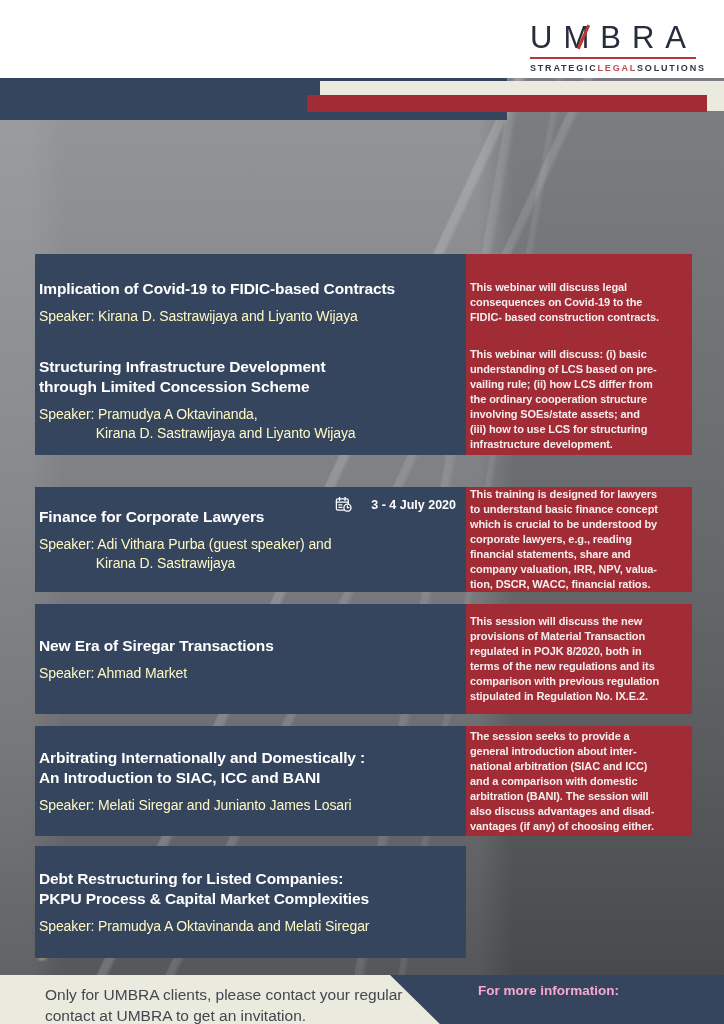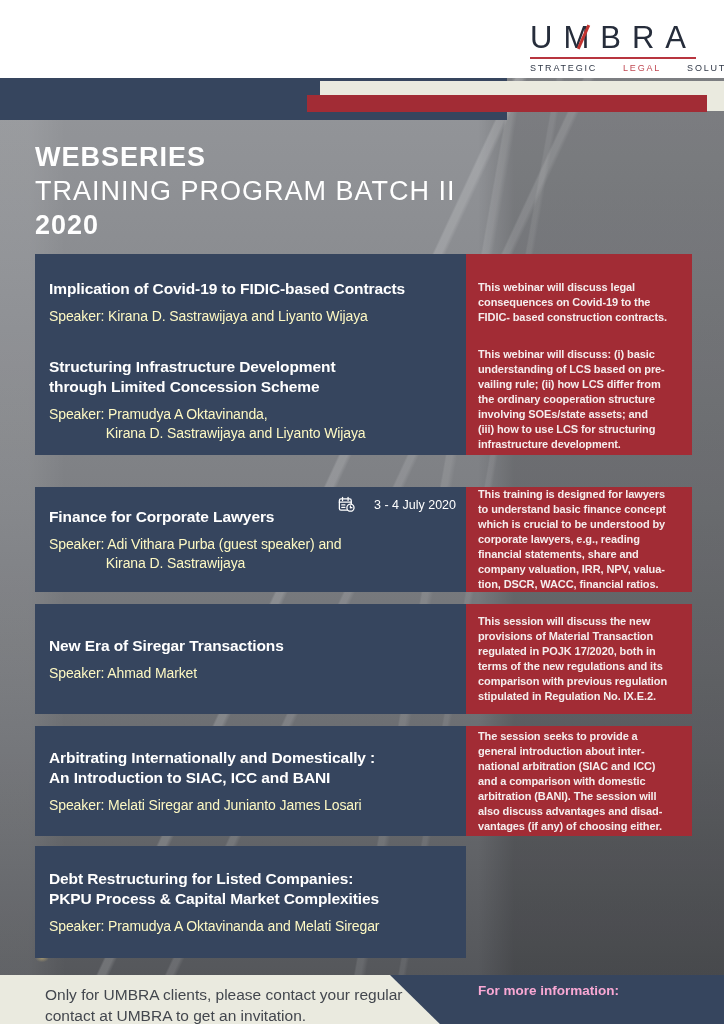--- a/index.html
+++ b/index.html
@@ -18,48 +18,48 @@
       linear-gradient(90deg, rgba(255,255,255,.07) 0 4%, rgba(0,0,0,0) 9%),
       linear-gradient(180deg, #94969a 0%, #8a8c90 22%, #7d7f83 48%, #6b6d71 75%, #5c5e62 92%, #55575b 100%);
   }
 
   
   .top-band { position:absolute; left:0; top:0; width:724px; height:78px; background:#ffffff; }
   .logo { position:absolute; left:530px; top:22px; width:166px; }
   .logo-word { position:relative; font-size:31px; font-weight:400; letter-spacing:11px; color:#262d3b; line-height:1; }
   .logo-slash { position:absolute; left:52px; top:2px; width:3px; height:26px; background:#c2332f; transform:rotate(24deg); }
   .logo-rule { width:166px; height:2px; background:#b8353f; margin-top:4px; }
-  .logo-tagline { display:flex; justify-content:space-between; margin-top:4px; font-size:9px; letter-spacing:1.8px; font-weight:400; color:#2f3746;gap:26px; }
+  .logo-tagline { display:flex; justify-content:space-between; margin-top:4px; font-size:9px; letter-spacing:1.8px; font-weight:700; color:#2f3746; }
   .tagline-legal { color:#c04953; }
 
   
   .bar-navy  { position:absolute; left:0;   top:78px; width:507px; height:42px; background:#36455e; }
   .bar-cream { position:absolute; left:320px; top:81px; width:404px; height:30px; background:#eaeadf; }
   .bar-red   { position:absolute; left:307px; top:95px; width:400px; height:17px; background:#a22c35; }
 
   
   .title-block { position:absolute; left:35px; top:140px; color:#ffffff; line-height:34px; }
   .title-line1 { font-size:27px; font-weight:700; letter-spacing:1px; }
   .title-line2 { font-size:27px; font-weight:300; letter-spacing:1px; }
   .title-line3 { font-size:27px; font-weight:700; letter-spacing:1px; }
 
   
   .card { position:absolute; left:35px; width:657px; display:flex; }
   .card-left {
     position:relative; width:431px; background:#36455e; color:#ffffff;
-    display:flex; flex-direction:column; justify-content:center; padding:8px 14px;
+    display:flex; flex-direction:column; justify-content:center; padding:8px 4px;
   }
   .card-title { font-size:15.5px; font-weight:700; line-height:20px; white-space:pre-line; letter-spacing:-0.1px; }
   .card-speaker { margin-top:8px; font-size:14px; font-weight:400; line-height:19px; color:#fef9c3; white-space:pre-wrap; letter-spacing:-0.1px; }
   .card-right {
     width:226px; background:#a22c35; color:#f5eded;
-    display:flex; align-items:center; padding:6px 12px;
+    display:flex; align-items:center; padding:6px 4px;
   }
   .card-desc { font-size:11px; font-weight:700; line-height:15px; white-space:pre-line; letter-spacing:-0.1px; }
-  .date-badge { position:absolute; top:8px; right:10px; display:flex; align-items:center; gap:18px; font-size:12.5px; font-weight:400; color:#ffffff; }
+  .date-badge { position:absolute; top:8px; right:10px; display:flex; align-items:center; gap:18px; font-size:12.5px; font-weight:700; color:#ffffff; }
   .date-badge svg { display:block; }
 
   
   .footer-cream { position:absolute; left:0; top:975px; width:724px; height:49px; background:#eaeadf; }
   .footer-note { position:absolute; left:45px; top:984px; font-size:15.5px; line-height:21px; color:#43474e; white-space:pre-line; }
   .footer-navy {
     position:absolute; left:390px; top:975px; width:334px; height:64px; background:#36455e;
     clip-path:polygon(0 0, 100% 0, 100% 100%, 19.5% 100%);
     color:#f9a8d4; padding:7px 12px 0 88px;
   }
@@ -83,25 +83,20 @@
         <span class="tagline-legal">LEGAL</span>
         <span>SOLUTIONS</span>
       </div>
     </div>
   </div>
 
   <div class="bar-navy"></div>
   <div class="bar-cream"></div>
   <div class="bar-red"></div>
 
-  <div class="title-block">
-    <div class="title-line1">WEBSERIES</div>
-    <div class="title-line2">TRAINING PROGRAM BATCH II</div>
-    <div class="title-line3">2020</div>
-  </div>
 
   <section class="card" style="top:254px;height:96px">
     <div class="card-left">
       <h2 class="card-title">Implication of Covid-19 to FIDIC-based Contracts</h2>
       <p class="card-speaker">Speaker: Kirana D. Sastrawijaya and Liyanto Wijaya</p>
     </div>
     <div class="card-right">
       <p class="card-desc">This webinar will discuss legal
 consequences on Covid-19 to the
 FIDIC- based construction contracts.</p>
@@ -158,21 +153,21 @@
   </section>
 
   <section class="card" style="top:604px;height:110px">
     <div class="card-left">
       <h2 class="card-title">New Era of Siregar Transactions</h2>
       <p class="card-speaker">Speaker: Ahmad Market</p>
     </div>
     <div class="card-right">
       <p class="card-desc">This session will discuss the new
 provisions of Material Transaction
-regulated in POJK 17/2020, both in
+regulated in POJK 8/2020, both in
 terms of the new regulations and its
 comparison with previous regulation
 stipulated in Regulation No. IX.E.2.</p>
     </div>
   </section>
 
   <section class="card" style="top:726px;height:110px">
     <div class="card-left">
       <h2 class="card-title">Arbitrating Internationally and Domestically :
 An Introduction to SIAC, ICC and BANI</h2>

